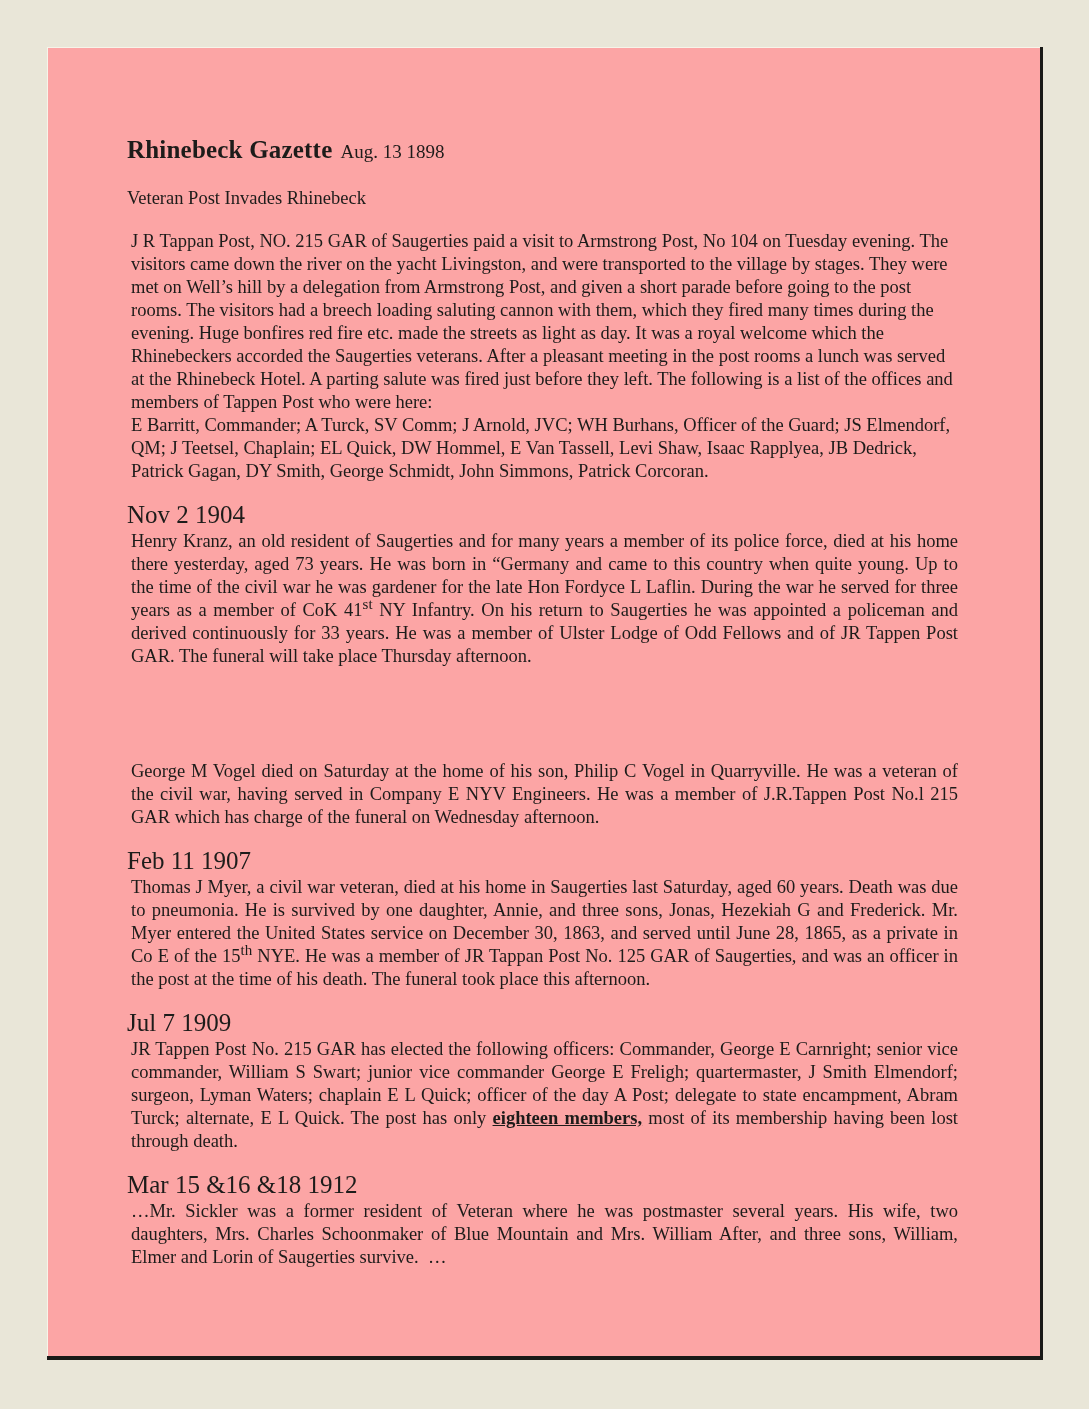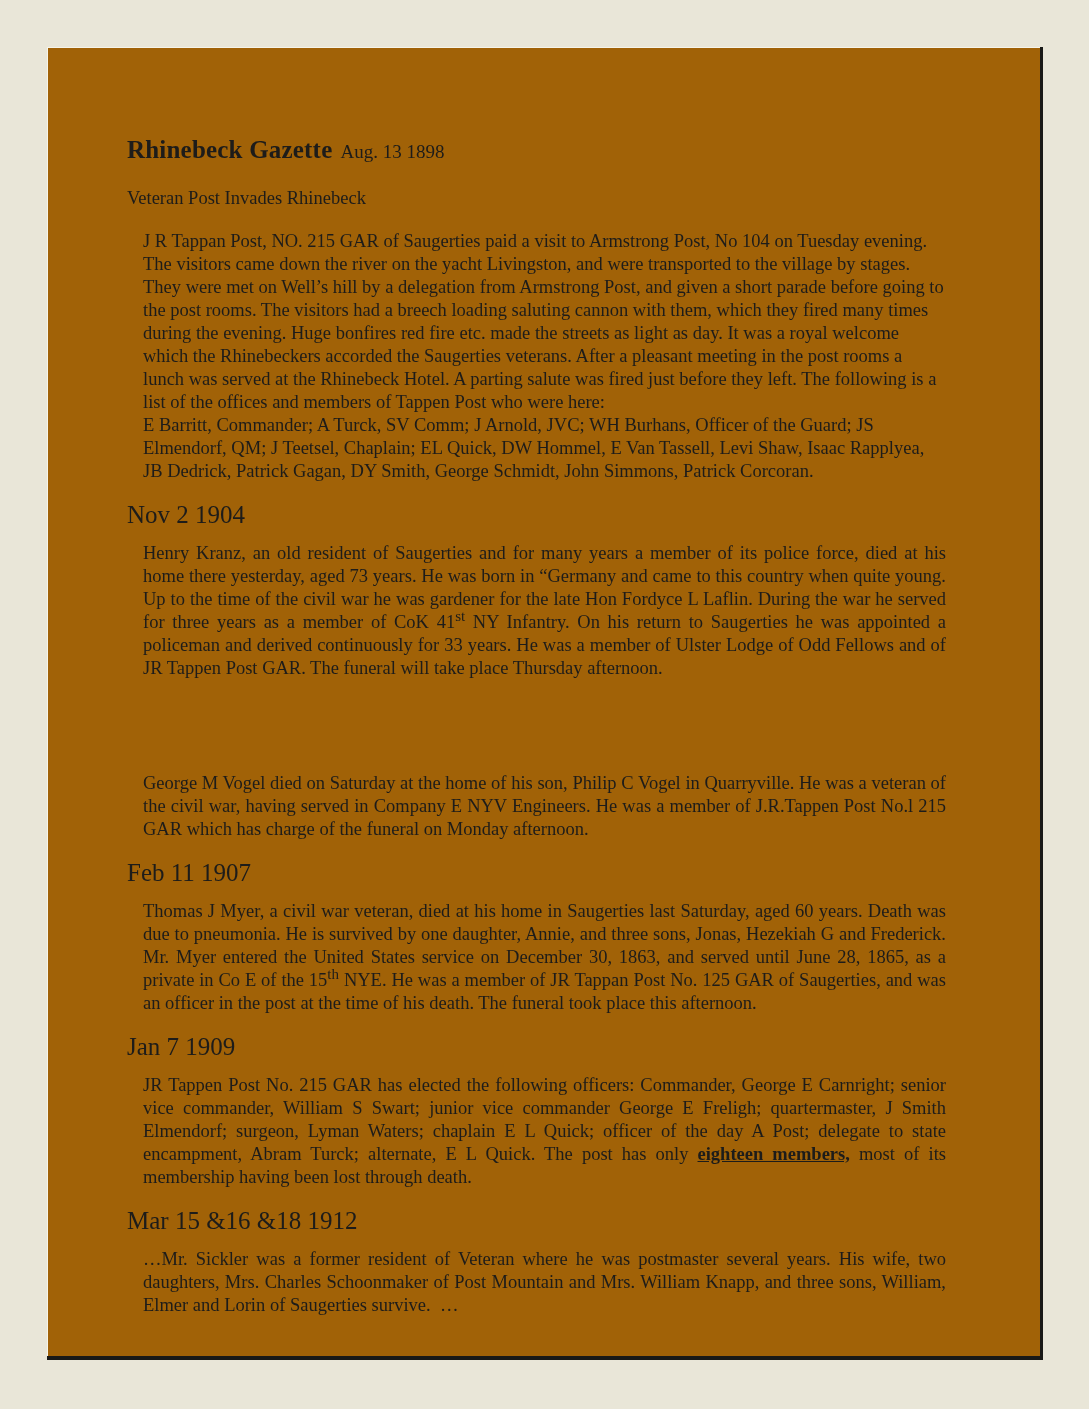--- a/index.html
+++ b/index.html
@@ -15,21 +15,21 @@
     overflow: hidden;
     font-family: "Liberation Serif", "DejaVu Serif", serif;
     color: #1d1c1a;
   }
   .sheet {
     position: absolute;
     left: 47px;
     top: 47px;
     width: 996px;
     height: 1313px;
-    background: #a16207;
+    background: #fca5a5;
     border-right: 3px solid #191917;
     border-bottom: 4px solid #191917;
     box-shadow: inset 1px 1px 0 #f6f4e9;
     box-sizing: border-box;
   }
   .content {
     padding: 85px 0 0 80px;
     width: 835px;
   }
   .masthead {
@@ -57,21 +57,21 @@
   }
   .article.gap-large {
     margin-top: 92px;
   }
   .article-heading {
     margin: 0;
     font-size: 25px;
     line-height: 23px;
   }
   .body-text {
-    margin: 16px;
+    margin: 4px;
     font-size: 18.5px;
     line-height: 23px;
     white-space: pre-wrap;
   }
   .align-left { text-align: left; }
   .align-justify { text-align: justify; }
   .sup {
     font-size: 15px;
     vertical-align: super;
     line-height: 0;
@@ -97,33 +97,33 @@
         <p class="body-text align-left">J R Tappan Post, NO. 215 GAR of Saugerties paid a visit to Armstrong Post, No 104 on Tuesday evening. The visitors came down the river on the yacht Livingston, and were transported to the village by stages. They were met on Well’s hill by a delegation from Armstrong Post, and given a short parade before going to the post rooms. The visitors had a breech loading saluting cannon with them, which they fired many times during the evening. Huge bonfires red fire etc. made the streets as light as day. It was a royal welcome which the Rhinebeckers accorded the Saugerties veterans. After a pleasant meeting in the post rooms a lunch was served at the Rhinebeck Hotel. A parting salute was fired just before they left. The following is a list of the offices and members of Tappen Post who were here:
 E Barritt, Commander; A Turck, SV Comm; J Arnold, JVC; WH Burhans, Officer of the Guard; JS Elmendorf, QM; J Teetsel, Chaplain; EL Quick, DW Hommel, E Van Tassell, Levi Shaw, Isaac Rapplyea, JB Dedrick, Patrick Gagan, DY Smith, George Schmidt, John Simmons, Patrick Corcoran.</p>
       </section>
 
       <section class="article">
         <p class="article-heading">Nov 2 1904</p>
         <p class="body-text align-justify"><span>Henry Kranz, an old resident of Saugerties and for many years a member of its police force, died at his home there yesterday, aged 73 years. He was born in “Germany and came to this country when quite young. Up to the time of the civil war he was gardener for the late Hon Fordyce L Laflin. During the war he served for three years as a member of CoK 41</span><span class="sup">st</span><span> NY Infantry. On his return to Saugerties he was appointed a policeman and derived continuously for 33 years. He was a member of Ulster Lodge of Odd Fellows and of JR Tappen Post GAR. The funeral will take place Thursday afternoon.</span></p>
       </section>
 
       <section class="article gap-large">
-        <p class="body-text align-justify">George M Vogel died on Saturday at the home of his son, Philip C Vogel in Quarryville. He was a veteran of the civil war, having served in Company E NYV Engineers. He was a member of J.R.Tappen Post No.l 215 GAR which has charge of the funeral on Monday afternoon.</p>
+        <p class="body-text align-justify">George M Vogel died on Saturday at the home of his son, Philip C Vogel in Quarryville. He was a veteran of the civil war, having served in Company E NYV Engineers. He was a member of J.R.Tappen Post No.l 215 GAR which has charge of the funeral on Wednesday afternoon.</p>
       </section>
 
       <section class="article">
         <p class="article-heading">Feb 11 1907</p>
         <p class="body-text align-justify"><span>Thomas J Myer, a civil war veteran, died at his home in Saugerties last Saturday, aged 60 years. Death was due to pneumonia. He is survived by one daughter, Annie, and three sons, Jonas, Hezekiah G and Frederick. Mr. Myer entered the United States service on December 30, 1863, and served until June 28, 1865, as a private in Co E of the 15</span><span class="sup">th</span><span> NYE. He was a member of JR Tappan Post No. 125 GAR of Saugerties, and was an officer in the post at the time of his death. The funeral took place this afternoon.</span></p>
       </section>
 
       <section class="article">
-        <p class="article-heading">Jan 7 1909</p>
+        <p class="article-heading">Jul 7 1909</p>
         <p class="body-text align-justify"><span>JR Tappen Post No. 215 GAR has elected the following officers: Commander, George E Carnright; senior vice commander, William S Swart; junior vice commander George E Freligh; quartermaster, J Smith Elmendorf; surgeon, Lyman Waters; chaplain E L Quick; officer of the day A Post; delegate to state encampment, Abram Turck; alternate, E L Quick. </span><span class="bold">The post has only </span><span class="bold-underline">eighteen members,</span><span class="bold"> most of its membership having been lost through death.</span></p>
       </section>
 
       <section class="article">
         <p class="article-heading">Mar 15 &amp;16 &amp;18 1912</p>
-        <p class="body-text align-justify">…Mr. Sickler was a former resident of Veteran where he was postmaster several years. His wife, two daughters, Mrs. Charles Schoonmaker of Post Mountain and Mrs. William Knapp, and three sons, William, Elmer and Lorin of Saugerties survive.  …</p>
+        <p class="body-text align-justify">…Mr. Sickler was a former resident of Veteran where he was postmaster several years. His wife, two daughters, Mrs. Charles Schoonmaker of Blue Mountain and Mrs. William After, and three sons, William, Elmer and Lorin of Saugerties survive.  …</p>
       </section>
 
     </div>
   </div>
 </div>
 
 </body></html>

